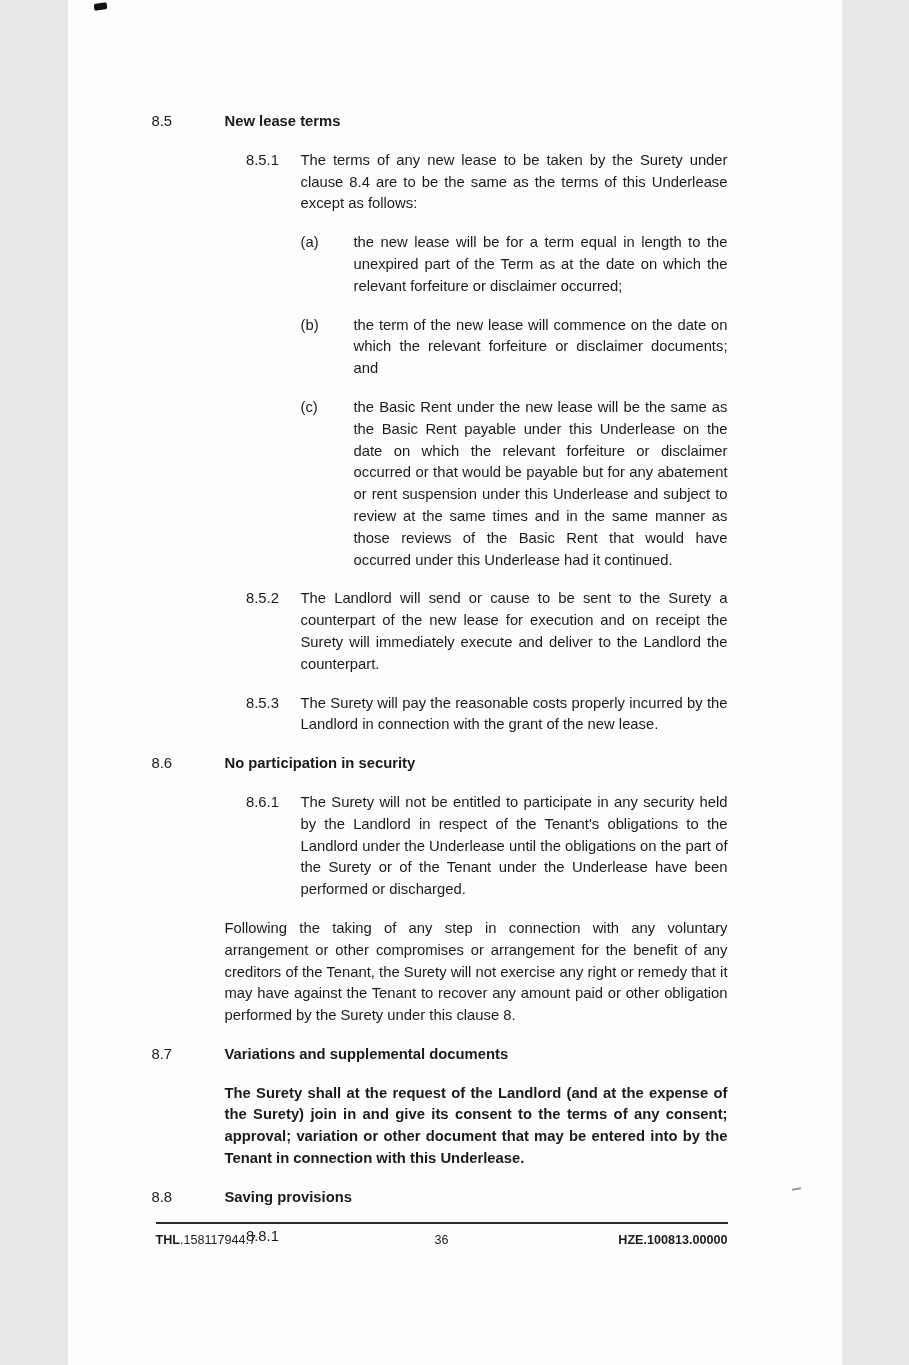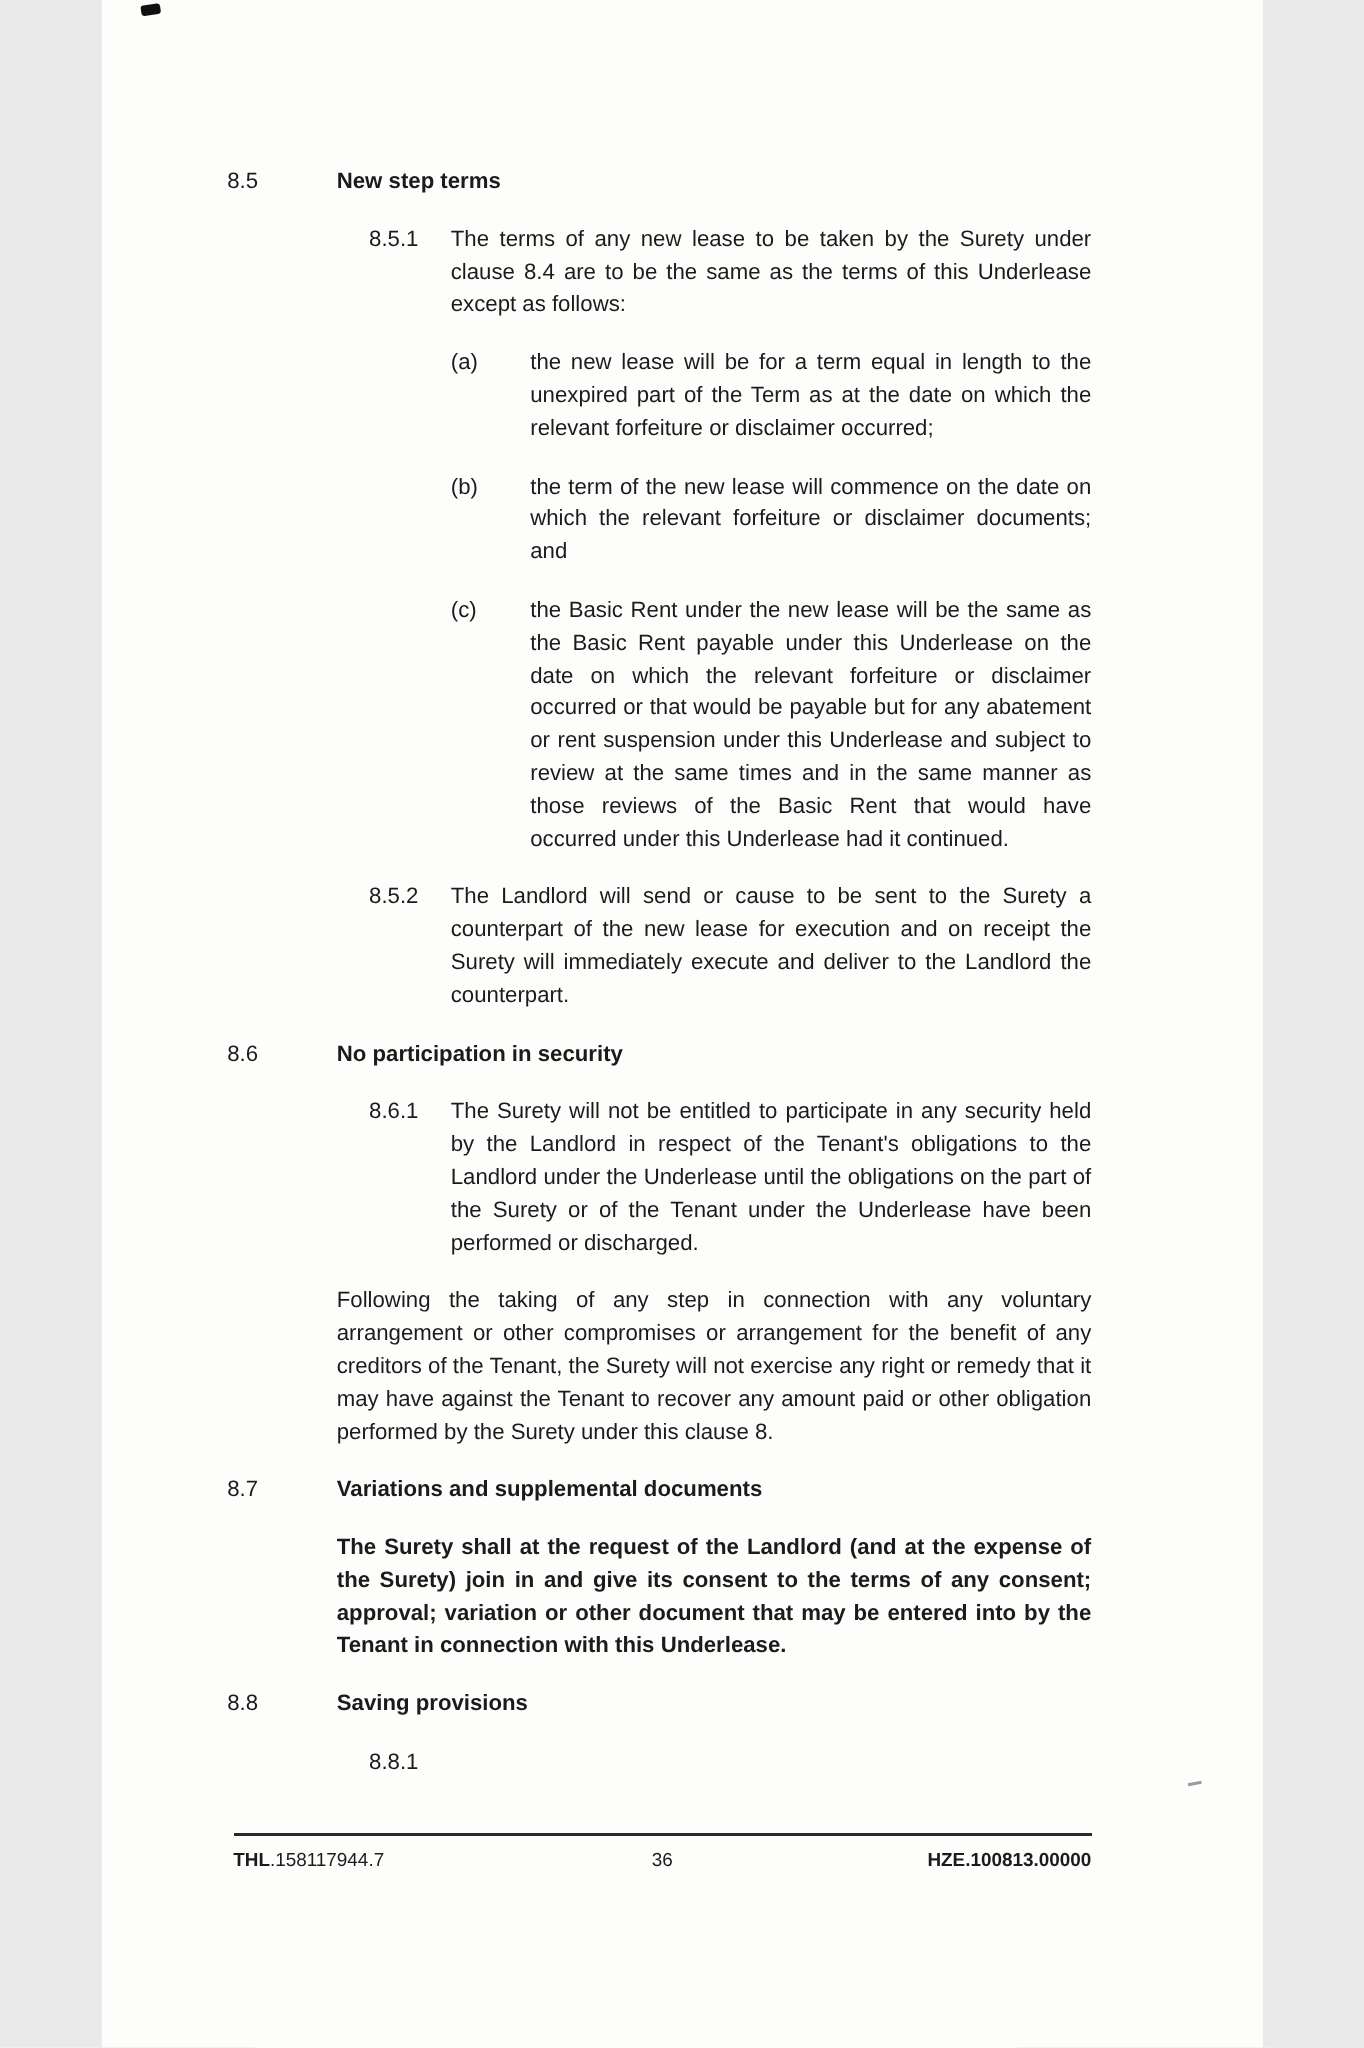--- a/index.html
+++ b/index.html
@@ -53,41 +53,45 @@
 </head>
 <body>
 
 <div class="page">
   <div class="artifact-1"></div>
   <div class="artifact-2"></div>
 
   <div class="content">
       <div class="section-row">
         <span class="sec-num">8.5</span>
-        <span class="sec-head">New step terms</span>
+        <span class="sec-head">New lease terms</span>
       </div>
       <div class="subsection">
         <span class="sub-num">8.5.1</span>
         <div class="sub-text">The terms of any new lease to be taken by the Surety under clause 8.4 are to be the same as the terms of this Underlease except as follows:</div>
       </div>
       <div class="item">
         <span class="item-label">(a)</span>
         <div class="item-text">the new lease will be for a term equal in length to the unexpired part of the Term as at the date on which the relevant forfeiture or disclaimer occurred;</div>
       </div>
       <div class="item">
         <span class="item-label">(b)</span>
         <div class="item-text">the term of the new lease will commence on the date on which the relevant forfeiture or disclaimer documents; and</div>
       </div>
       <div class="item">
         <span class="item-label">(c)</span>
         <div class="item-text">the Basic Rent under the new lease will be the same as the Basic Rent payable under this Underlease on the date on which the relevant forfeiture or disclaimer occurred or that would be payable but for any abatement or rent suspension under this Underlease and subject to review at the same times and in the same manner as those reviews of the Basic Rent that would have occurred under this Underlease had it continued.</div>
       </div>
       <div class="subsection">
         <span class="sub-num">8.5.2</span>
         <div class="sub-text">The Landlord will send or cause to be sent to the Surety a counterpart of the new lease for execution and on receipt the Surety will immediately execute and deliver to the Landlord the counterpart.</div>
+      </div>
+      <div class="subsection">
+        <span class="sub-num">8.5.3</span>
+        <div class="sub-text">The Surety will pay the reasonable costs properly incurred by the Landlord in connection with the grant of the new lease.</div>
       </div>
       <div class="section-row">
         <span class="sec-num">8.6</span>
         <span class="sec-head">No participation in security</span>
       </div>
       <div class="subsection">
         <span class="sub-num">8.6.1</span>
         <div class="sub-text">The Surety will not be entitled to participate in any security held by the Landlord in respect of the Tenant's obligations to the Landlord under the Underlease until the obligations on the part of the Surety or of the Tenant under the Underlease have been performed or discharged.</div>
       </div>
       <div class="subsection">

